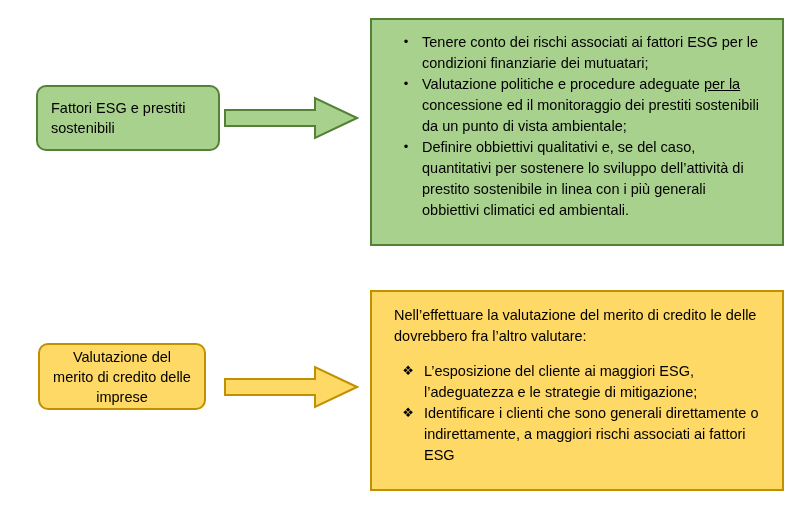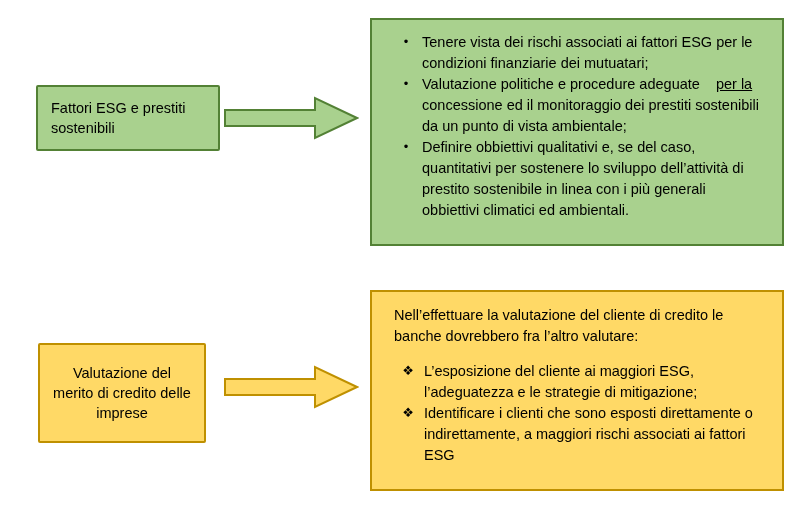--- a/index.html
+++ b/index.html
@@ -10,32 +10,32 @@
     width: 800px;
     height: 511px;
     background: #ffffff;
     overflow: hidden;
   }
 
   
   .label-box {
     position: absolute;
     box-sizing: border-box;
-    border-radius: 2px;
+    border-radius: 10px;
     display: flex;
     align-items: center;
     font-size: 14.5px;
     line-height: 1.38;
     padding: 20px 13px;
   }
   .label-box.green  { background: #A9D18E; border: 2px solid #538135; }
   .label-box.yellow { background: #FFD966; border: 2px solid #BF9000; }
 
   #label-top    { left: 36px; top: 85px;  width: 184px; height: 66px; text-align: left; }
-  #label-bottom { left: 38px; top: 343px; width: 168px; height: 100px; text-align: center; justify-content: center; }
+  #label-bottom { left: 38px; top: 343px; width: 168px; height: 67px; text-align: center; justify-content: center; }
 
   
   .arrow { position: absolute; }
   #arrow-top    { left: 224px; top: 96px;  }
   #arrow-bottom { left: 224px; top: 365px; }
 
   
   .panel {
     position: absolute;
     box-sizing: border-box;
@@ -54,41 +54,41 @@
   .bitem { display: flex; align-items: flex-start; }
   .bmark {
     flex: 0 0 32px;
     text-align: center;
     user-select: none;
   }
   .bmark.dot { font-size: 13px; padding-top: 1px; }
   .bmark.diamond { font-size: 13px; padding-top: 1px; }
   .btext { flex: 1 1 auto; }
 
-  .u { text-decoration: underline; margin-left: 12px; }
+  .u { text-decoration: underline; }
 </style>
 </head>
 <body>
 
 <div class="canvas">
 
   <div id="label-top" class="label-box green">
     <span>Fattori ESG e prestiti sostenibili</span>
   </div>
 
   <svg id="arrow-top" class="arrow" width="135" height="44" viewBox="0 0 135 44" aria-hidden="true">
     <polygon points="1,14 91,14 91,2 133,22 91,42 91,30 1,30" fill="#A9D18E" stroke="#538135" stroke-width="2" stroke-linejoin="miter"></polygon>
   </svg>
 
   <div id="panel-top" class="panel green">
     <div class="blist">
 
       <div class="bitem">
         <span class="bmark dot">•</span>
-        <span class="btext">Tenere vista dei rischi associati ai fattori ESG per le condizioni finanziarie dei mutuatari;</span>
+        <span class="btext">Tenere conto dei rischi associati ai fattori ESG per le condizioni finanziarie dei mutuatari;</span>
       </div>
 
       <div class="bitem">
         <span class="bmark dot">•</span>
         <span class="btext"><span>Valutazione politiche e procedure adeguate </span><span class="u">per la</span><span> concessione ed il monitoraggio dei prestiti sostenibili da un punto di vista ambientale;</span></span>
       </div>
 
       <div class="bitem">
         <span class="bmark dot">•</span>
         <span class="btext">Definire obbiettivi qualitativi e, se del caso, quantitativi per sostenere lo sviluppo dell’attività di prestito sostenibile in linea con i più generali obbiettivi climatici ed ambientali.</span>
@@ -99,30 +99,30 @@
 
   <div id="label-bottom" class="label-box yellow">
     <span>Valutazione del merito di credito delle imprese</span>
   </div>
 
   <svg id="arrow-bottom" class="arrow" width="135" height="44" viewBox="0 0 135 44" aria-hidden="true">
     <polygon points="1,14 91,14 91,2 133,22 91,42 91,30 1,30" fill="#FFD966" stroke="#BF9000" stroke-width="2" stroke-linejoin="miter"></polygon>
   </svg>
 
   <div id="panel-bottom" class="panel yellow">
-    <p class="panel-intro">Nell’effettuare la valutazione del cliente di credito le banche dovrebbero fra l’altro valutare:</p>
+    <p class="panel-intro">Nell’effettuare la valutazione del merito di credito le delle dovrebbero fra l’altro valutare:</p>
 
     <div class="blist">
 
       <div class="bitem">
         <span class="bmark diamond">❖</span>
         <span class="btext">L’esposizione del cliente ai maggiori ESG, l’adeguatezza e le strategie di mitigazione;</span>
       </div>
 
       <div class="bitem">
         <span class="bmark diamond">❖</span>
-        <span class="btext">Identificare i clienti che sono esposti direttamente o indirettamente, a maggiori rischi associati ai fattori ESG</span>
+        <span class="btext">Identificare i clienti che sono generali direttamente o indirettamente, a maggiori rischi associati ai fattori ESG</span>
       </div>
 
     </div>
   </div>
 
 </div>
 
 </body></html>

